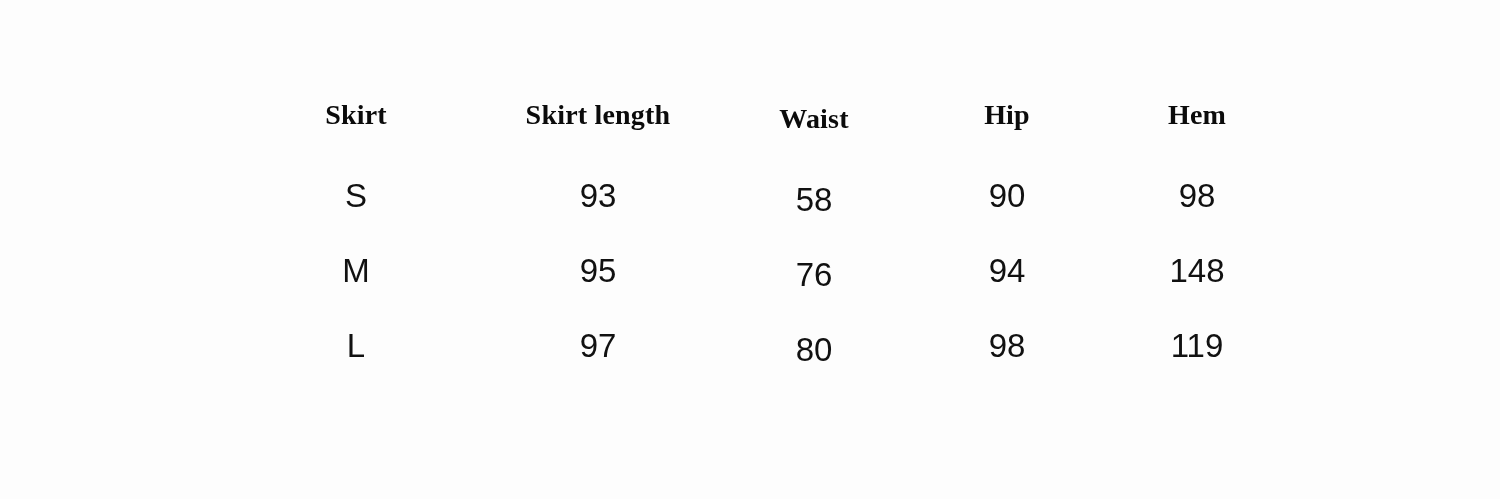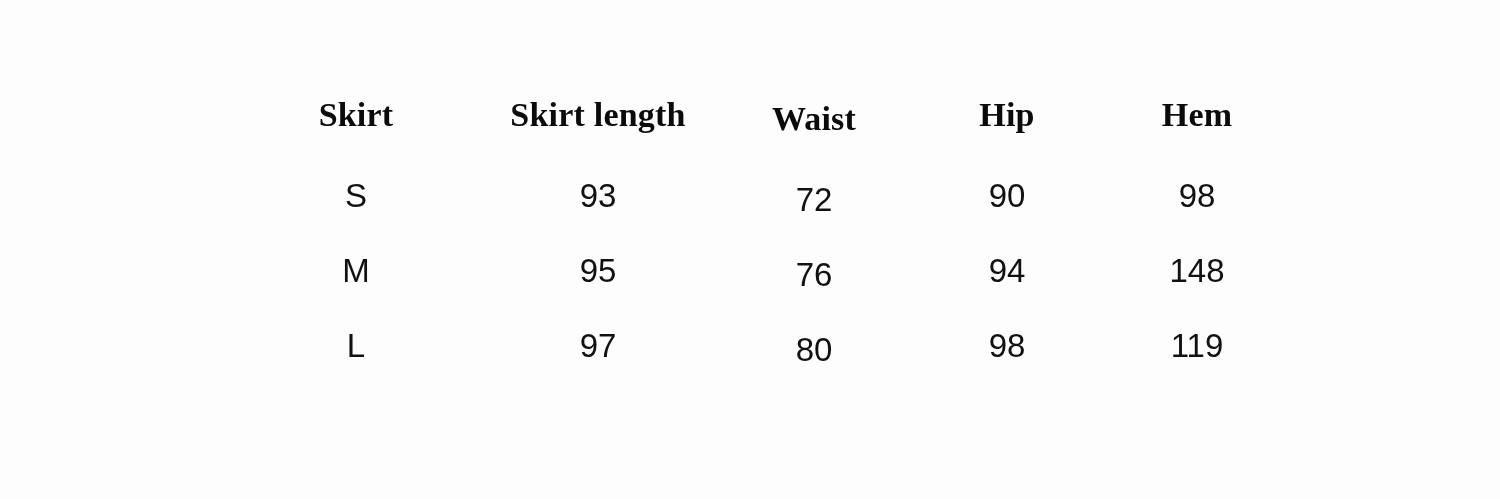--- a/index.html
+++ b/index.html
@@ -31,21 +31,21 @@
   table.size-table th,
   table.size-table td {
     border: none;
     padding: 0;
     text-align: center;
     vertical-align: middle;
   }
   table.size-table thead th {
     font-family: "Liberation Serif", serif;
     font-weight: 700;
-    font-size: 34px;
+    font-size: 28px;
     height: 86px;
     color: #0b0b0b;
     letter-spacing: 0.2px;
   }
   table.size-table tbody td {
     font-family: "Liberation Sans", sans-serif;
     font-weight: 400;
     font-size: 33px;
     height: 75px;
     color: #111111;
@@ -82,21 +82,21 @@
         <th><span class="col-1">Skirt length</span></th>
         <th><span class="col-2">Waist</span></th>
         <th><span class="col-3">Hip</span></th>
         <th><span class="col-4">Hem</span></th>
       </tr>
     </thead>
     <tbody>
       <tr>
         <td><span class="col-0">S</span></td>
         <td><span class="col-1">93</span></td>
-        <td><span class="col-2">72</span></td>
+        <td><span class="col-2">58</span></td>
         <td><span class="col-3">90</span></td>
         <td><span class="col-4">98</span></td>
       </tr>
       <tr>
         <td><span class="col-0">M</span></td>
         <td><span class="col-1">95</span></td>
         <td><span class="col-2">76</span></td>
         <td><span class="col-3">94</span></td>
         <td><span class="col-4">148</span></td>
       </tr>

